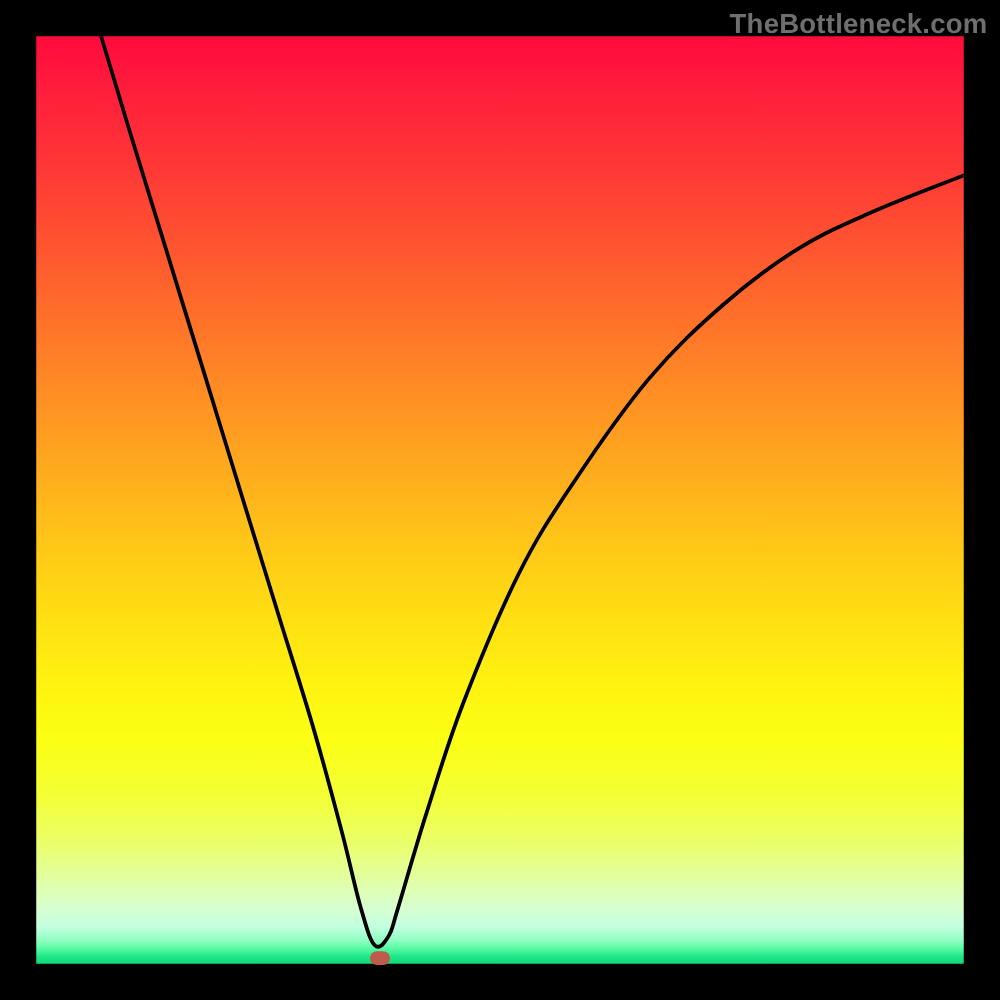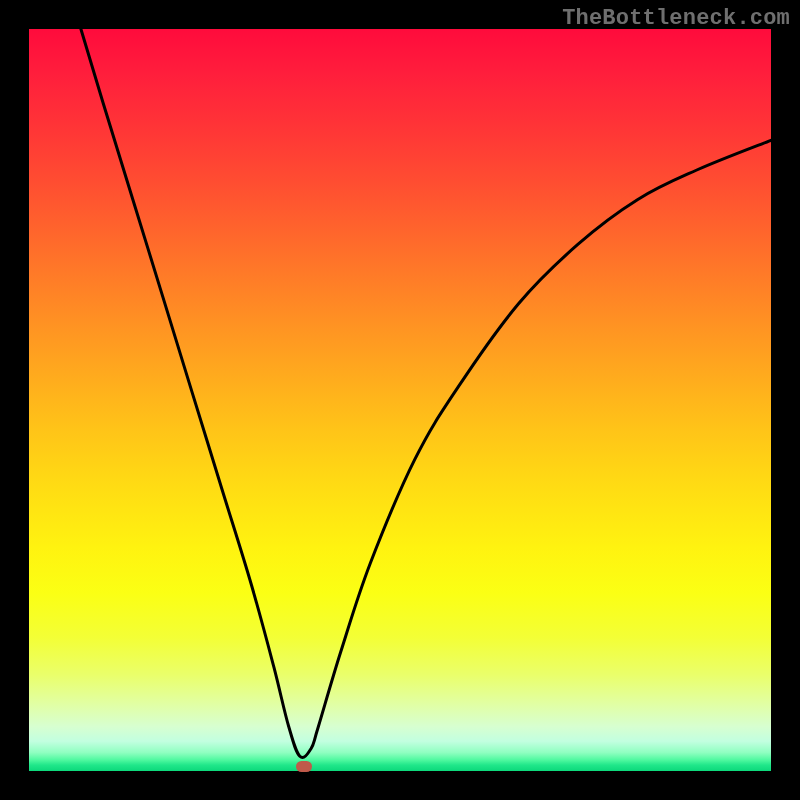--- a/index.html
+++ b/index.html
@@ -36,21 +36,21 @@
       #90ffc1 97.5%,
       #50f9a0 98.5%,
       #20e78a 99.2%,
       #0cd97b 100%
     );
   }
   .watermark {
     position: absolute;
     top: 6px;
     right: 10px;
-    font-family: Liberation Mono, monospace;
+    font-family: Liberation Sans, sans-serif;
     font-size: 22px;
     font-weight: 600;
     color: #6f6f6f;
     letter-spacing: 0.2px;
   }
   .curve {
     position: absolute;
     left: 0; top: 0;
     width: 742px;
     height: 742px;

